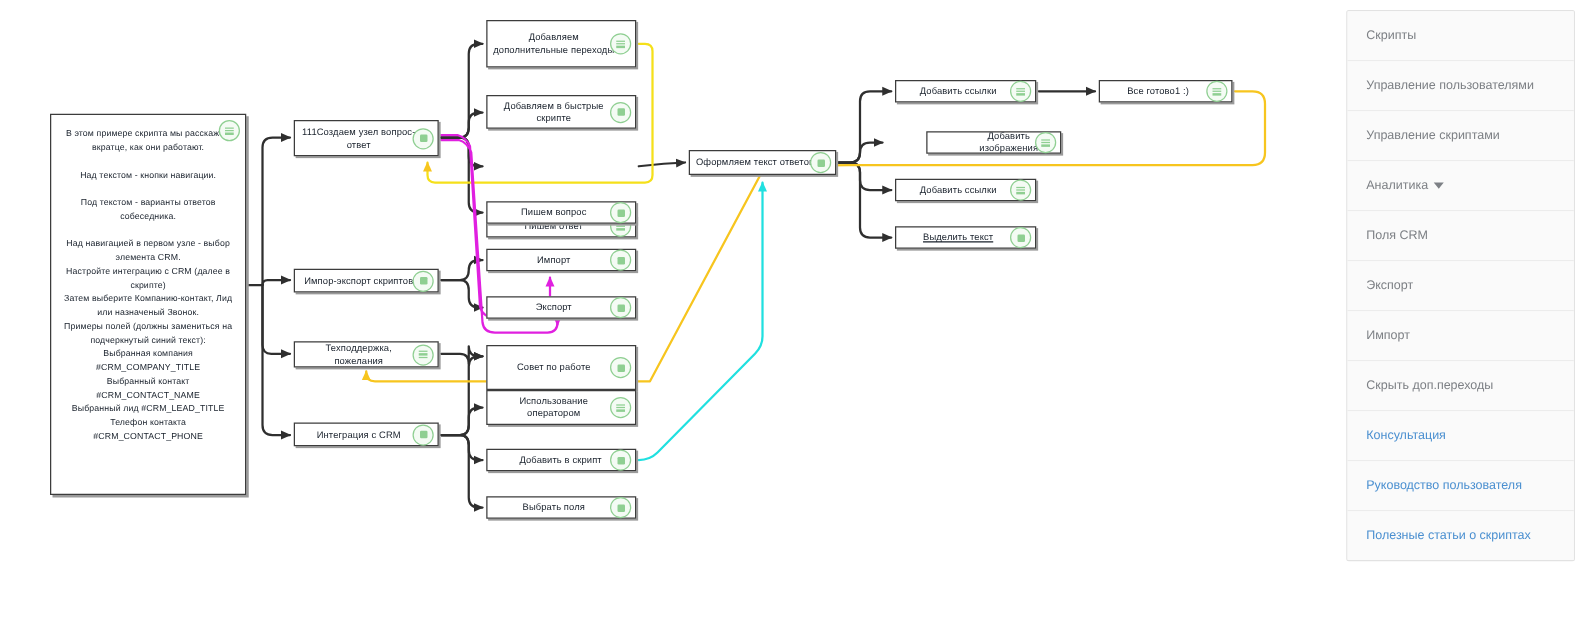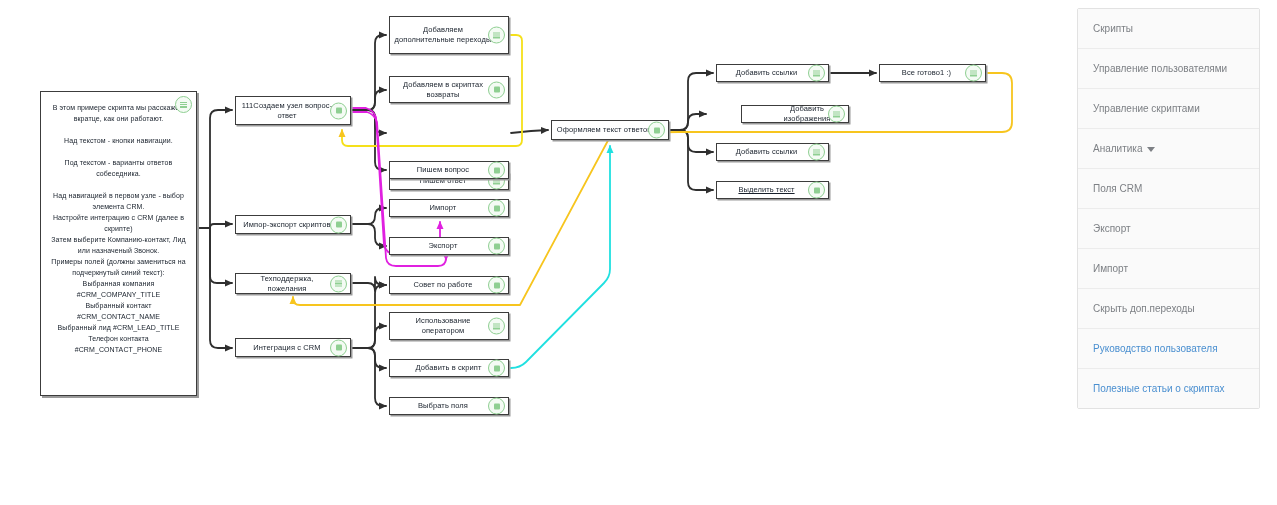--- a/index.html
+++ b/index.html
@@ -240,21 +240,21 @@
           <span class="label">Добавляем дополнительные переходы</span>
           <span class="nico">
             <span class="inner-lines">
               <i></i>
               <i></i>
               <i></i>
             </span>
           </span>
         </div>
         <div class="node" style="left: 389px; top: 76px; width: 120px; height: 27px;">
-          <span class="label">Добавляем в скриптах возвраты</span>
+          <span class="label">Добавляем в быстрые скрипте</span>
           <span class="nico">
             <span class="inner-sq"></span>
           </span>
         </div>
         <div class="node" style="left: 389px; top: 124px; width: 120px; height: 18px; margin-top: 48px;">
           <span class="label">Пишем ответ</span>
           <span class="nico">
             <span class="inner-lines">
               <i></i>
               <i></i>
@@ -289,21 +289,21 @@
         <div class="node" style="left: 235px; top: 273px; width: 116px; height: 21px;">
           <span class="label">Техподдержка, пожелания</span>
           <span class="nico">
             <span class="inner-lines">
               <i></i>
               <i></i>
               <i></i>
             </span>
           </span>
         </div>
-        <div class="node" style="left: 389px; top: 276px; width: 120px; height: 18px;">
+        <div class="node" style="left: 389px; top: 276px; width: 120px; height: 36px;">
           <span class="label">Совет по работе</span>
           <span class="nico">
             <span class="inner-sq"></span>
           </span>
         </div>
         <div class="node" style="left: 389px; top: 312px; width: 120px; height: 28px;">
           <span class="label">Использование оператором</span>
           <span class="nico">
             <span class="inner-lines">
               <i></i>
@@ -387,17 +387,18 @@
 
   <div id="sidebar">
       <div class="side-item"><span>Скрипты</span></div>
       <div class="side-item"><span>Управление пользователями</span></div>
       <div class="side-item"><span>Управление скриптами</span></div>
       <div class="side-item"><span>Аналитика</span><span class="caret"></span></div>
       <div class="side-item"><span>Поля CRM</span></div>
       <div class="side-item"><span>Экспорт</span></div>
       <div class="side-item"><span>Импорт</span></div>
       <div class="side-item"><span>Скрыть доп.переходы</span></div>
+      <div class="side-item link"><span>Консультация</span></div>
       <div class="side-item link"><span>Руководство пользователя</span></div>
       <div class="side-item link"><span>Полезные статьи о скриптах</span></div>
     </div>
 
 </div>
 
 </body></html>

